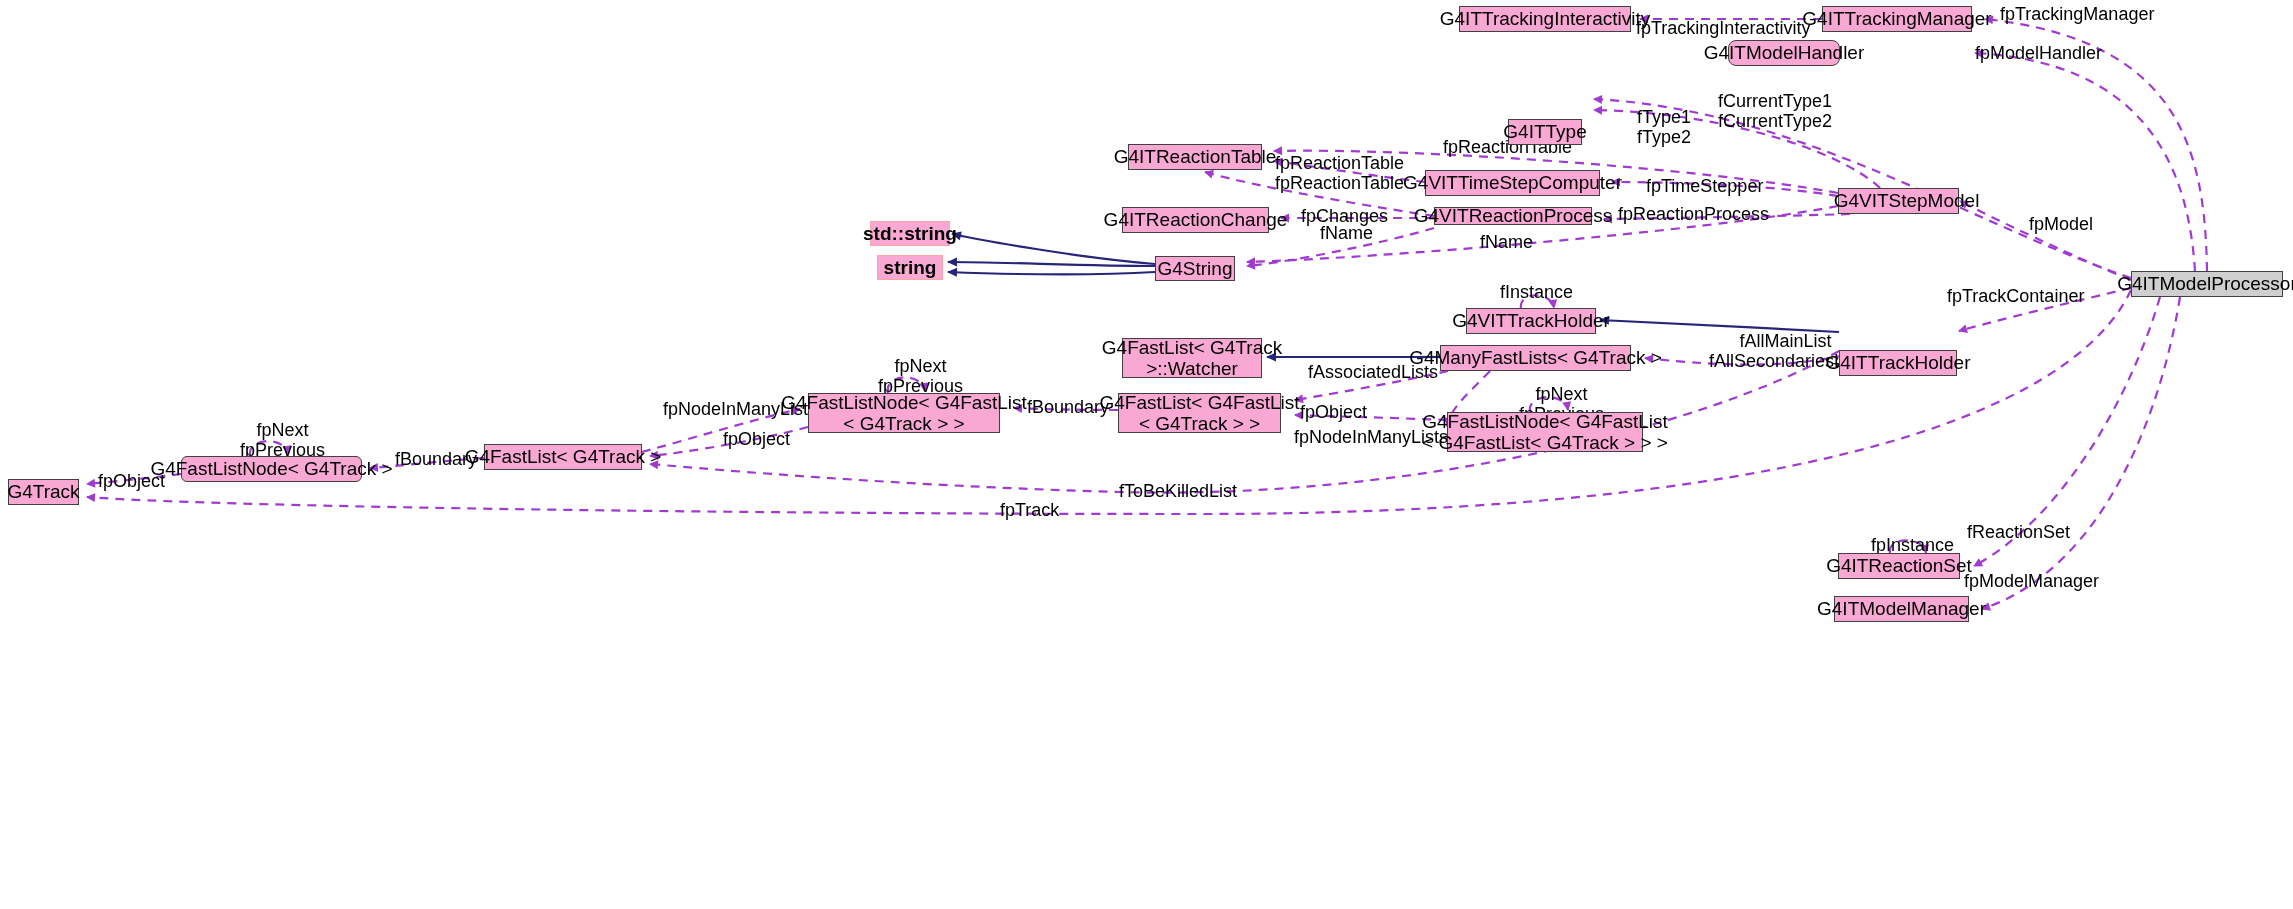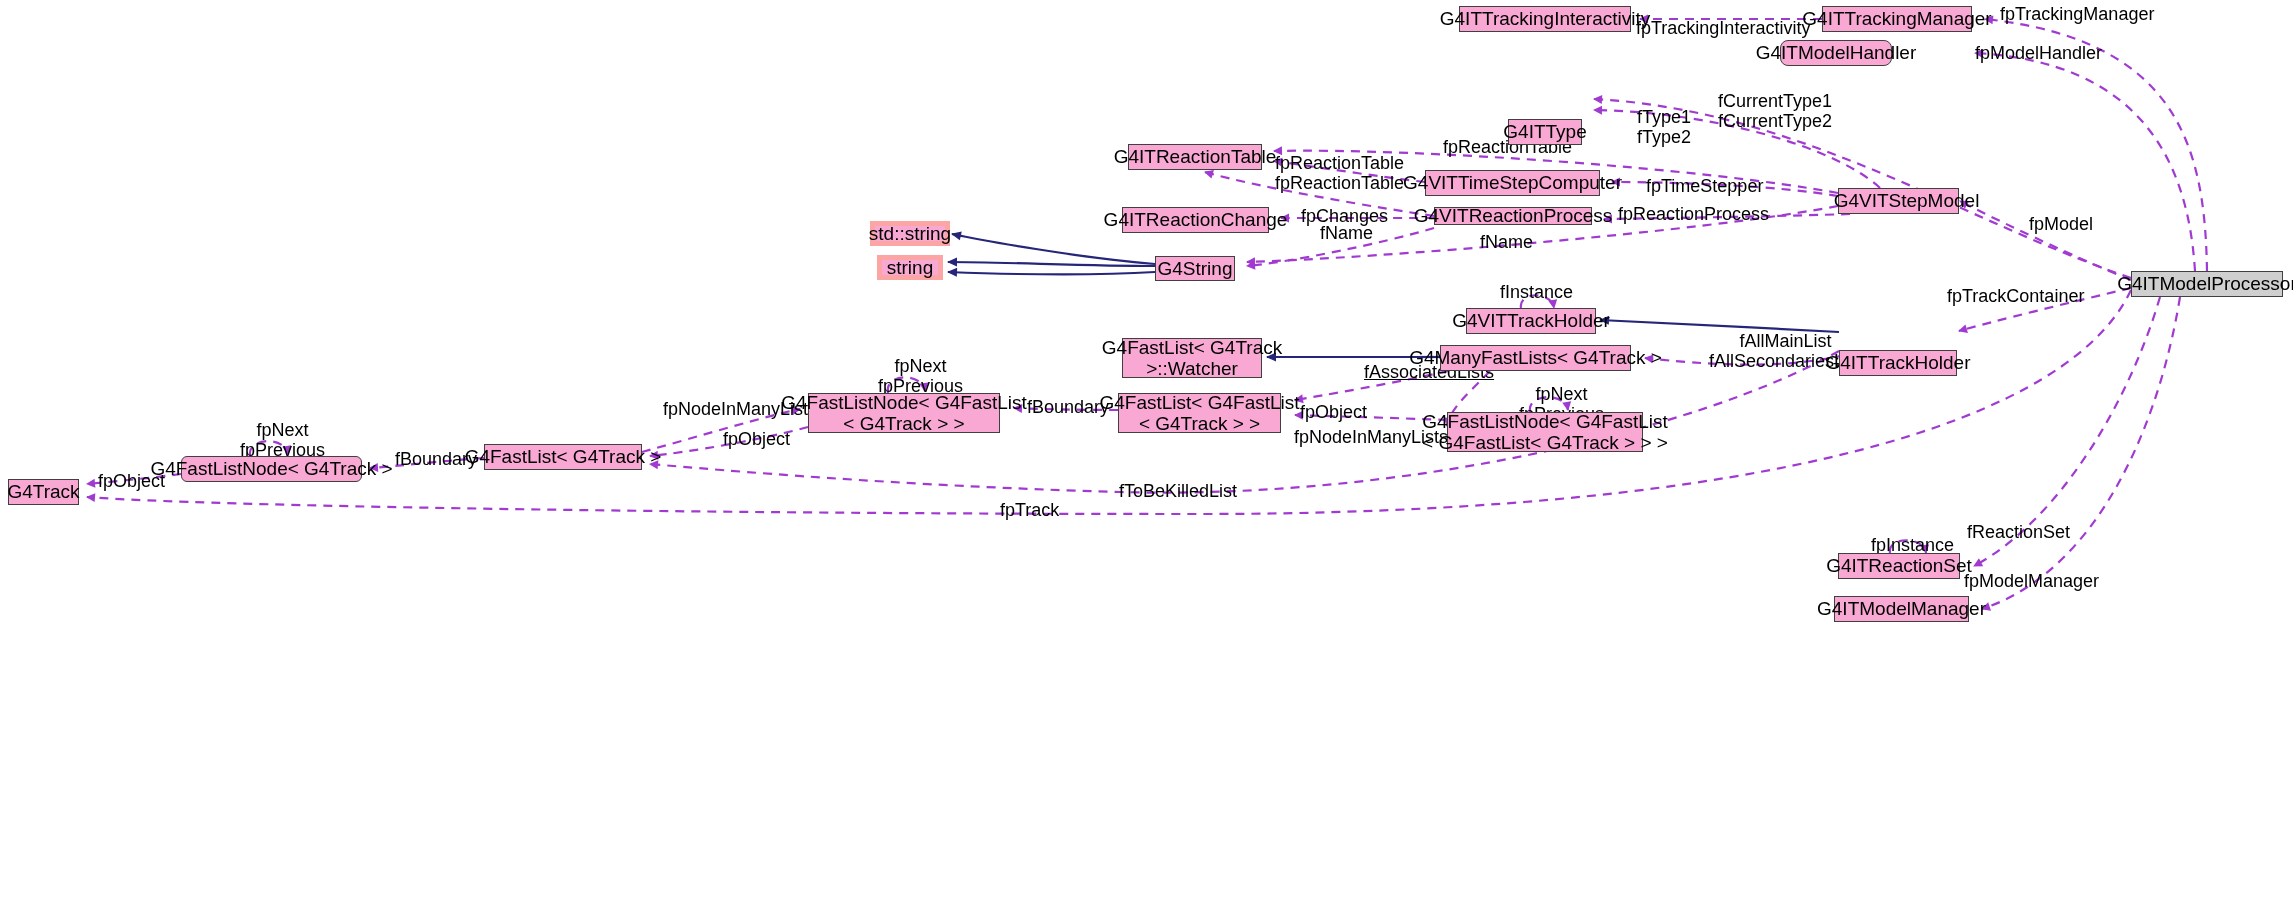--- a/index.html
+++ b/index.html
@@ -33,21 +33,22 @@
     text-align: center;
     font-size: 19px;
     line-height: 1.12;
     color: #000000;
     background: #f9a8d4;
     border: 1.5px solid #404040;
     white-space: pre;
     z-index: 5;
   }
   .node.thin {
-    border: 5px solid #fca5a5;
+    border: 1px solid #fca5a5;
+    font-weight: bold;
   }
   .node.root {
     background: #cfcfcf;
     border: 1.5px solid #404040;
   }
   .edge-label {
     position: absolute;
     font-size: 18px;
     color: #000000;
     white-space: pre;
@@ -154,21 +155,21 @@
 
       <path d="M1440,357 C1380,357 1300,357 1267,357" marker-end="url(#ah-navy)"></path>
 
       <path d="M1440,357 L1420,357"></path>
     </g>
   </svg>
 
   <div class="nodes-layer">
       <div class="node" style="left: 1459px; top: 6px; width: 172px; height: 26px;">G4ITTrackingInteractivity</div>
       <div class="node" style="left: 1822px; top: 6px; width: 150px; height: 26px;">G4ITTrackingManager</div>
-      <div class="node" style="left: 1780px; top: 40px; width: 112px; height: 26px; border-radius: 8px;">G4ITModelHandler</div>
+      <div class="node" style="left: 1728px; top: 40px; width: 112px; height: 26px; border-radius: 8px;">G4ITModelHandler</div>
       <div class="node" style="left: 1508px; top: 88px; width: 74px; height: 26px; margin-top: 31px;">G4ITType</div>
       <div class="node" style="left: 1128px; top: 144px; width: 134px; height: 26px;">G4ITReactionTable</div>
       <div class="node" style="left: 1425px; top: 170px; width: 175px; height: 26px;">G4VITTimeStepComputer</div>
       <div class="node" style="left: 1838px; top: 188px; width: 121px; height: 26px; padding-left: 16px;">G4VITStepModel</div>
       <div class="node" style="left: 1122px; top: 207px; width: 147px; height: 26px;">G4ITReactionChange</div>
       <div class="node" style="left: 1434px; top: 207px; width: 158px; height: 18px;">G4VITReactionProcess</div>
       <div class="node thin" style="left: 870px; top: 221px; width: 80px; height: 25px;">std::string</div>
       <div class="node thin" style="left: 877px; top: 255px; width: 66px; height: 25px;">string</div>
       <div class="node" style="left: 1155px; top: 256px; width: 80px; height: 25px;">G4String</div>
       <div class="node root" style="left: 2131px; top: 271px; width: 152px; height: 26px;">G4ITModelProcessor</div>
@@ -203,21 +204,21 @@
       <div class="edge-label" style="left: 1646px; top: 177px;">fpTimeStepper</div>
       <div class="edge-label" style="left: 1301px; top: 207px;">fpChanges</div>
       <div class="edge-label" style="left: 1618px; top: 205px;">fpReactionProcess</div>
       <div class="edge-label" style="left: 1320px; top: 224px;">fName</div>
       <div class="edge-label" style="left: 1480px; top: 233px;">fName</div>
       <div class="edge-label" style="left: 2029px; top: 215px;">fpModel</div>
       <div class="edge-label" style="left: 1500px; top: 283px;">fInstance</div>
       <div class="edge-label" style="left: 1947px; top: 287px;">fpTrackContainer</div>
       <div class="edge-label" style="left: 1709px; top: 332px;">fAllMainList
 fAllSecondariesList</div>
-      <div class="edge-label" style="left: 1364px; top: 363px; text-decoration: underline;">fAssociatedLists</div>
+      <div class="edge-label" style="left: 1308px; top: 363px;">fAssociatedLists</div>
       <div class="edge-label" style="left: 878px; top: 357px;">fpNext
 fpPrevious</div>
       <div class="edge-label" style="left: 1027px; top: 398px;">fBoundary</div>
       <div class="edge-label" style="left: 1519px; top: 385px;">fpNext
 fpPrevious</div>
       <div class="edge-label" style="left: 1300px; top: 403px;">fpObject</div>
       <div class="edge-label" style="left: 663px; top: 400px;">fpNodeInManyLists</div>
       <div class="edge-label" style="left: 1294px; top: 428px;">fpNodeInManyLists</div>
       <div class="edge-label" style="left: 723px; top: 430px;">fpObject</div>
       <div class="edge-label" style="left: 240px; top: 421px;">fpNext

